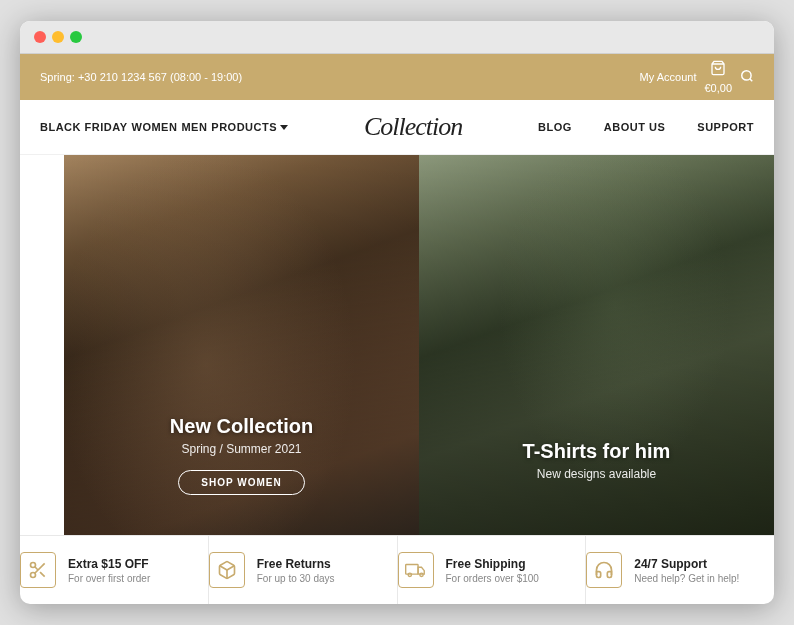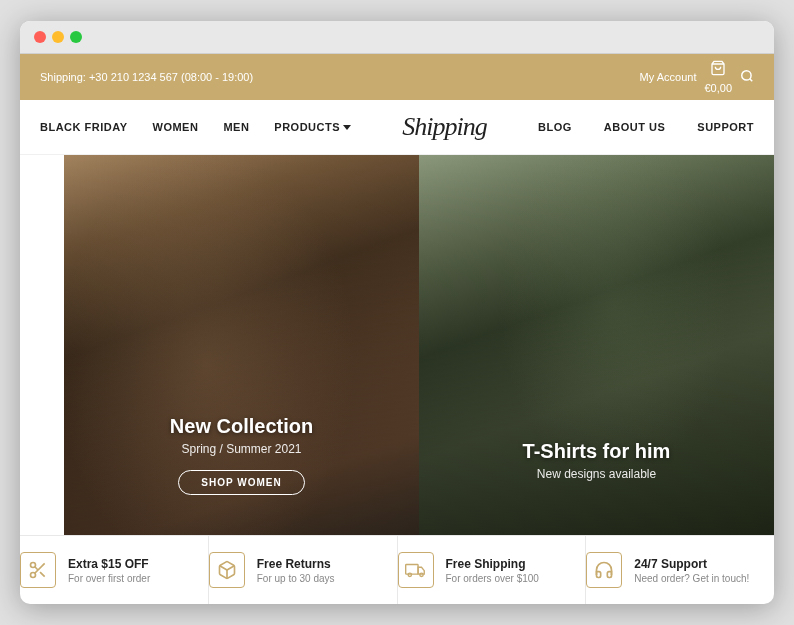--- a/index.html
+++ b/index.html
@@ -61,21 +61,21 @@
     .main-nav {
       display: flex;
       justify-content: space-between;
       align-items: center;
       padding: 12px 20px;
       background: #fff;
       border-bottom: 1px solid #f0f0f0;
     }
     .nav-left {
       display: flex;
-      gap: 25px;
+      gap: 4px;
       align-items: center;
     }
     .nav-left a, .nav-right a {
       font-size: 11px;
       font-weight: 600;
       letter-spacing: 0.5px;
       text-decoration: none;
       color: #222;
       text-transform: uppercase;
     }
@@ -207,21 +207,21 @@
 <div class="browser-window">
 
   <div class="browser-chrome">
     <div class="dot dot-red"></div>
     <div class="dot dot-yellow"></div>
     <div class="dot dot-green"></div>
   </div>
 
   <div class="top-bar">
     <div>
-      <span>Shipping:</span>
+      <span>Spring:</span>
       <span>+30 210 1234 567 (08:00 - 19:00)</span>
     </div>
     <div class="top-bar-right">
       <span>My Account</span>
       <div class="cart-icon-wrap">
         <span>
           <svg width="16" height="16" viewBox="0 0 24 24" fill="none" stroke="white" stroke-width="2">
             <path d="M6 2L3 6v14a2 2 0 002 2h14a2 2 0 002-2V6l-3-4z"></path>
             <line x1="3" y1="6" x2="21" y2="6"></line>
             <path d="M16 10a4 4 0 01-8 0"></path>
@@ -241,21 +241,21 @@
   <div class="main-nav">
     <div class="nav-left">
       <a>BLACK FRIDAY</a>
       <a>WOMEN</a>
       <a>MEN</a>
       <a class="products-link">
         <span>PRODUCTS</span>
         <span class="chevron-down"></span>
       </a>
     </div>
-    <div class="logo">Shipping</div>
+    <div class="logo">Collection</div>
     <div class="nav-right">
       <a>BLOG</a>
       <a>ABOUT US</a>
       <a>SUPPORT</a>
     </div>
   </div>
 
   <div class="hero">
 
     <div class="hero-panel hero-panel-left">
@@ -332,17 +332,17 @@
 
     <div class="feature-item">
       <div class="feature-icon">
         <svg width="20" height="20" viewBox="0 0 24 24" fill="none" stroke="#c8ab6e" stroke-width="2">
           <path d="M3 18v-6a9 9 0 0118 0v6"></path>
           <path d="M21 19a2 2 0 01-2 2h-1a2 2 0 01-2-2v-3a2 2 0 012-2h3zM3 19a2 2 0 002 2h1a2 2 0 002-2v-3a2 2 0 00-2-2H3z"></path>
         </svg>
       </div>
       <div>
         <div class="feature-text-title">24/7 Support</div>
-        <div class="feature-text-sub">Need order? Get in touch!</div>
+        <div class="feature-text-sub">Need help? Get in help!</div>
       </div>
     </div>
   </div>
 </div>
 
 </body></html>

